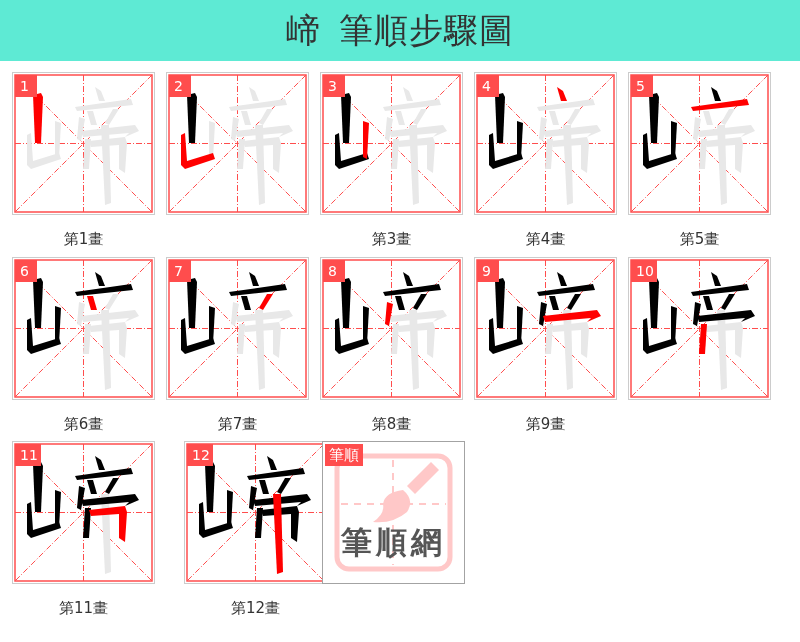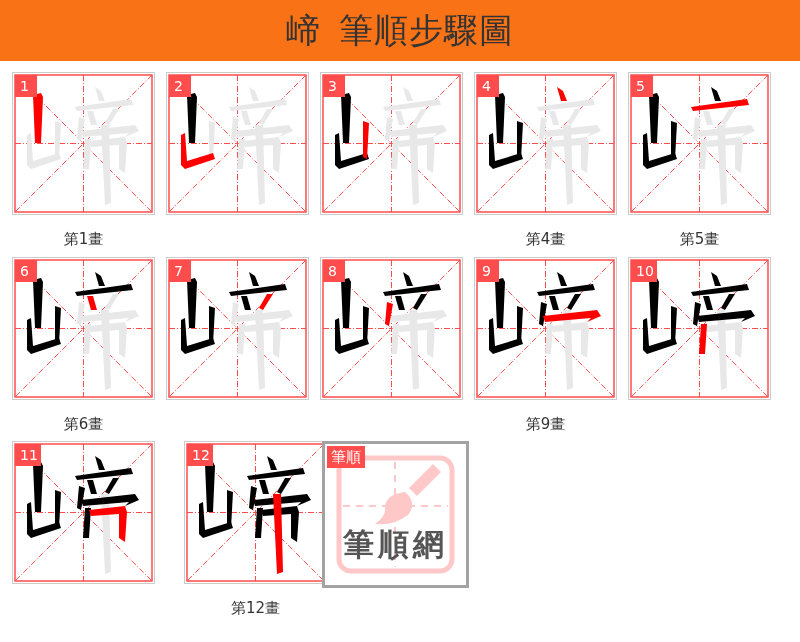--- a/index.html
+++ b/index.html
@@ -2,21 +2,21 @@
 <html><head>
 <meta charset="utf-8">
 <style>
   html, body { margin: 0; padding: 0; }
   body {
     width: 800px; height: 642px; background: #ffffff; position: relative; overflow: hidden;
     font-family: "DejaVu Sans", "Liberation Sans", sans-serif;
   }
   .header {
     position: absolute; left: 0; top: 0; width: 800px; height: 61px;
-    background: #f97316; display: flex; align-items: center; justify-content: center;
+    background: #5eead4; display: flex; align-items: center; justify-content: center;
   }
   .header h1 {
     margin: 0; font-weight: normal; font-size: 34px; color: #333; letter-spacing: 1px;
   }
   .header h1 .gap { display: inline-block; width: 18px; }
   .card {
     position: absolute; width: 143px;
   }
   .box {
     position: relative; width: 141px; height: 141px;
@@ -25,21 +25,21 @@
   .box svg { position: absolute; left: 0; top: 0; }
   .badge {
     position: absolute; left: 2px; top: 2px; height: 22px; min-width: 22px; padding: 0 3px;
     box-sizing: border-box; background: #ff4d4d; color: #fff; font-size: 14px; line-height: 22px;
     text-align: left; padding-left: 5px;
   }
   .caption {
     width: 143px; text-align: center; font-size: 15px; color: #333; margin-top: 15px;
   }
   .logo-box {
-    position: relative; width: 141px; height: 141px; border: 3px solid #a3a3a3; background: #fff;
+    position: relative; width: 141px; height: 141px; border: 1px solid #a3a3a3; background: #fff;
   }
   .logo-badge {
     position: absolute; left: 2px; top: 2px; height: 22px; padding: 0 4px;
     background: #ff4d4d; color: #fff; font-size: 15px; line-height: 22px;
   }
   .logo-text {
     position: absolute; left: 0; right: 0; top: 80px; text-align: center;
     font-size: 31px; font-weight: bold; color: #555; letter-spacing: 4px;
   }
   .site {
@@ -120,20 +120,21 @@
           <path d="M68 58 L122 52 L126 58 L112 64 L116 60 L70 64 Z" fill="#e8e8e8"></path>
           <path d="M72 66 L78 66 L76 96 L70 96 Z" fill="#e8e8e8"></path>
           <path d="M76 68 L112 64 L114 70 L112 100 L106 96 L106 72 L78 74 Z" fill="#e8e8e8"></path>
           <path d="M88 52 L96 52 L98 130 L92 132 Z" fill="#e8e8e8"></path>
           <path d="M20 22 L28 20 L30 24 L28 70 L22 70 Z" fill="#000000"></path>
           <path d="M14 62 L18 60 L20 88 L46 80 L48 86 L18 96 L14 92 Z" fill="#000000"></path>
           <path d="M42 48 L48 50 L46 86 L42 84 Z" fill="#ff0000"></path>
       </svg>
       <div class="badge">3</div>
     </div>
+    <div class="caption">第3畫</div>
   </div>
     <div class="card" style="left: 474px; top: 72px;">
     <div class="box">
       <svg width="141" height="141">
         <rect x="2" y="2" width="137" height="137" fill="none" stroke="#ff4d4d" stroke-width="1.5"></rect>
         <line x1="70.5" y1="2" x2="70.5" y2="139" stroke="#ff4d4d" stroke-width="1" stroke-dasharray="6,2,1,2"></line>
         <line x1="2" y1="70.5" x2="139" y2="70.5" stroke="#ff4d4d" stroke-width="1" stroke-dasharray="6,2,1,2"></line>
         <line x1="2" y1="2" x2="139" y2="139" stroke="#ff4d4d" stroke-width="1" stroke-dasharray="6,2,1,2"></line>
         <line x1="139" y1="2" x2="2" y2="139" stroke="#ff4d4d" stroke-width="1" stroke-dasharray="6,2,1,2"></line>
         <path d="M62 34 L118 26 L120 32 L64 38 Z" fill="#e8e8e8"></path>
@@ -219,20 +220,21 @@
           <path d="M20 22 L28 20 L30 24 L28 70 L22 70 Z" fill="#000000"></path>
           <path d="M14 62 L18 60 L20 88 L46 80 L48 86 L18 96 L14 92 Z" fill="#000000"></path>
           <path d="M42 48 L48 50 L46 86 L42 84 Z" fill="#000000"></path>
           <path d="M82 14 L88 18 L92 28 L86 28 Z" fill="#000000"></path>
           <path d="M62 34 L118 26 L120 32 L64 38 Z" fill="#000000"></path>
           <path d="M74 38 L80 38 L84 52 L78 52 Z" fill="#000000"></path>
           <path d="M100 36 L106 36 L96 52 L92 50 Z" fill="#ff0000"></path>
       </svg>
       <div class="badge">7</div>
     </div>
+    <div class="caption">第7畫</div>
   </div>
     <div class="card" style="left: 320px; top: 257px;">
     <div class="box">
       <svg width="141" height="141">
         <rect x="2" y="2" width="137" height="137" fill="none" stroke="#ff4d4d" stroke-width="1.5"></rect>
         <line x1="70.5" y1="2" x2="70.5" y2="139" stroke="#ff4d4d" stroke-width="1" stroke-dasharray="6,2,1,2"></line>
         <line x1="2" y1="70.5" x2="139" y2="70.5" stroke="#ff4d4d" stroke-width="1" stroke-dasharray="6,2,1,2"></line>
         <line x1="2" y1="2" x2="139" y2="139" stroke="#ff4d4d" stroke-width="1" stroke-dasharray="6,2,1,2"></line>
         <line x1="139" y1="2" x2="2" y2="139" stroke="#ff4d4d" stroke-width="1" stroke-dasharray="6,2,1,2"></line>
         <path d="M68 58 L122 52 L126 58 L112 64 L116 60 L70 64 Z" fill="#e8e8e8"></path>
@@ -243,20 +245,21 @@
           <path d="M14 62 L18 60 L20 88 L46 80 L48 86 L18 96 L14 92 Z" fill="#000000"></path>
           <path d="M42 48 L48 50 L46 86 L42 84 Z" fill="#000000"></path>
           <path d="M82 14 L88 18 L92 28 L86 28 Z" fill="#000000"></path>
           <path d="M62 34 L118 26 L120 32 L64 38 Z" fill="#000000"></path>
           <path d="M74 38 L80 38 L84 52 L78 52 Z" fill="#000000"></path>
           <path d="M100 36 L106 36 L96 52 L92 50 Z" fill="#000000"></path>
           <path d="M66 44 L72 46 L68 68 L64 66 Z" fill="#ff0000"></path>
       </svg>
       <div class="badge">8</div>
     </div>
+    <div class="caption">第8畫</div>
   </div>
     <div class="card" style="left: 474px; top: 257px;">
     <div class="box">
       <svg width="141" height="141">
         <rect x="2" y="2" width="137" height="137" fill="none" stroke="#ff4d4d" stroke-width="1.5"></rect>
         <line x1="70.5" y1="2" x2="70.5" y2="139" stroke="#ff4d4d" stroke-width="1" stroke-dasharray="6,2,1,2"></line>
         <line x1="2" y1="70.5" x2="139" y2="70.5" stroke="#ff4d4d" stroke-width="1" stroke-dasharray="6,2,1,2"></line>
         <line x1="2" y1="2" x2="139" y2="139" stroke="#ff4d4d" stroke-width="1" stroke-dasharray="6,2,1,2"></line>
         <line x1="139" y1="2" x2="2" y2="139" stroke="#ff4d4d" stroke-width="1" stroke-dasharray="6,2,1,2"></line>
         <path d="M72 66 L78 66 L76 96 L70 96 Z" fill="#e8e8e8"></path>
@@ -316,20 +319,21 @@
           <path d="M62 34 L118 26 L120 32 L64 38 Z" fill="#000000"></path>
           <path d="M74 38 L80 38 L84 52 L78 52 Z" fill="#000000"></path>
           <path d="M100 36 L106 36 L96 52 L92 50 Z" fill="#000000"></path>
           <path d="M66 44 L72 46 L68 68 L64 66 Z" fill="#000000"></path>
           <path d="M68 58 L122 52 L126 58 L112 64 L116 60 L70 64 Z" fill="#000000"></path>
           <path d="M72 66 L78 66 L76 96 L70 96 Z" fill="#000000"></path>
           <path d="M76 68 L112 64 L114 70 L112 100 L106 96 L106 72 L78 74 Z" fill="#ff0000"></path>
       </svg>
       <div class="badge">11</div>
     </div>
+    <div class="caption">第11畫</div>
   </div>
     <div class="card" style="left: 166px; top: 441px; padding-left: 18px;">
     <div class="box">
       <svg width="141" height="141">
         <rect x="2" y="2" width="137" height="137" fill="none" stroke="#ff4d4d" stroke-width="1.5"></rect>
         <line x1="70.5" y1="2" x2="70.5" y2="139" stroke="#ff4d4d" stroke-width="1" stroke-dasharray="6,2,1,2"></line>
         <line x1="2" y1="70.5" x2="139" y2="70.5" stroke="#ff4d4d" stroke-width="1" stroke-dasharray="6,2,1,2"></line>
         <line x1="2" y1="2" x2="139" y2="139" stroke="#ff4d4d" stroke-width="1" stroke-dasharray="6,2,1,2"></line>
         <line x1="139" y1="2" x2="2" y2="139" stroke="#ff4d4d" stroke-width="1" stroke-dasharray="6,2,1,2"></line>
         <path d="M20 22 L28 20 L30 24 L28 70 L22 70 Z" fill="#000000"></path>

